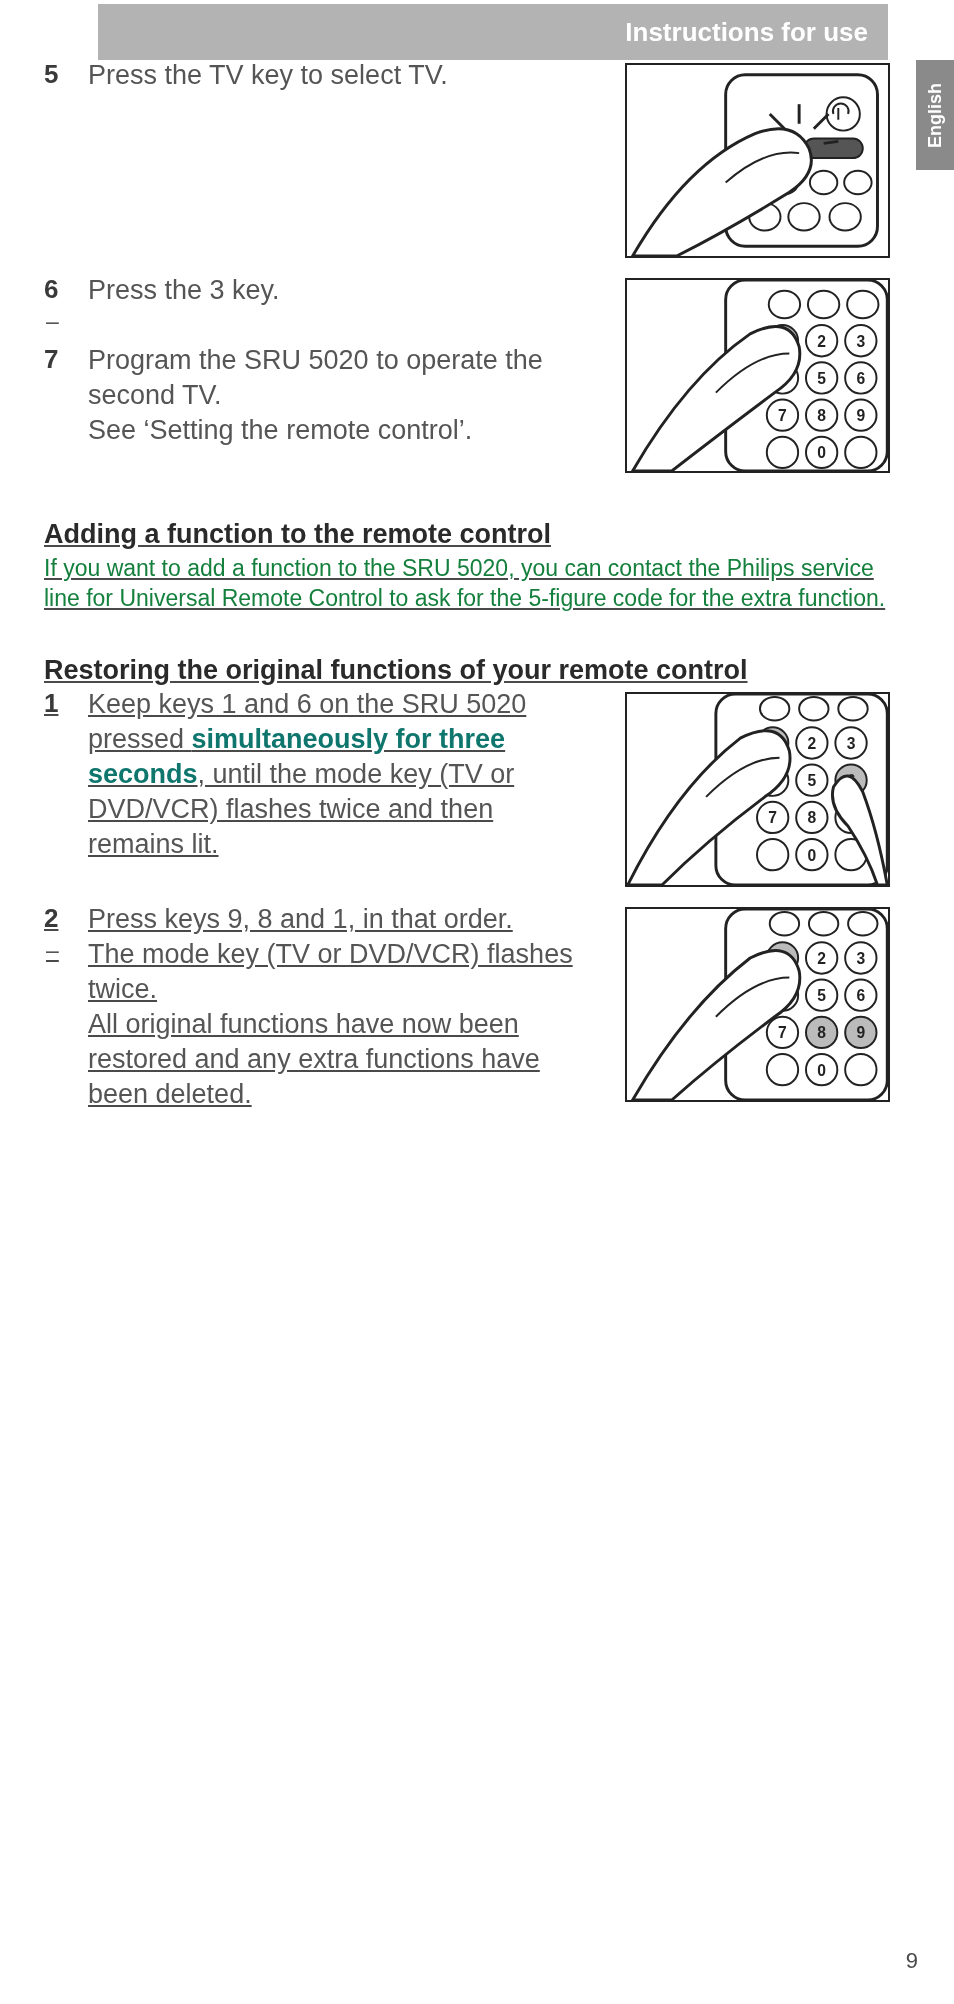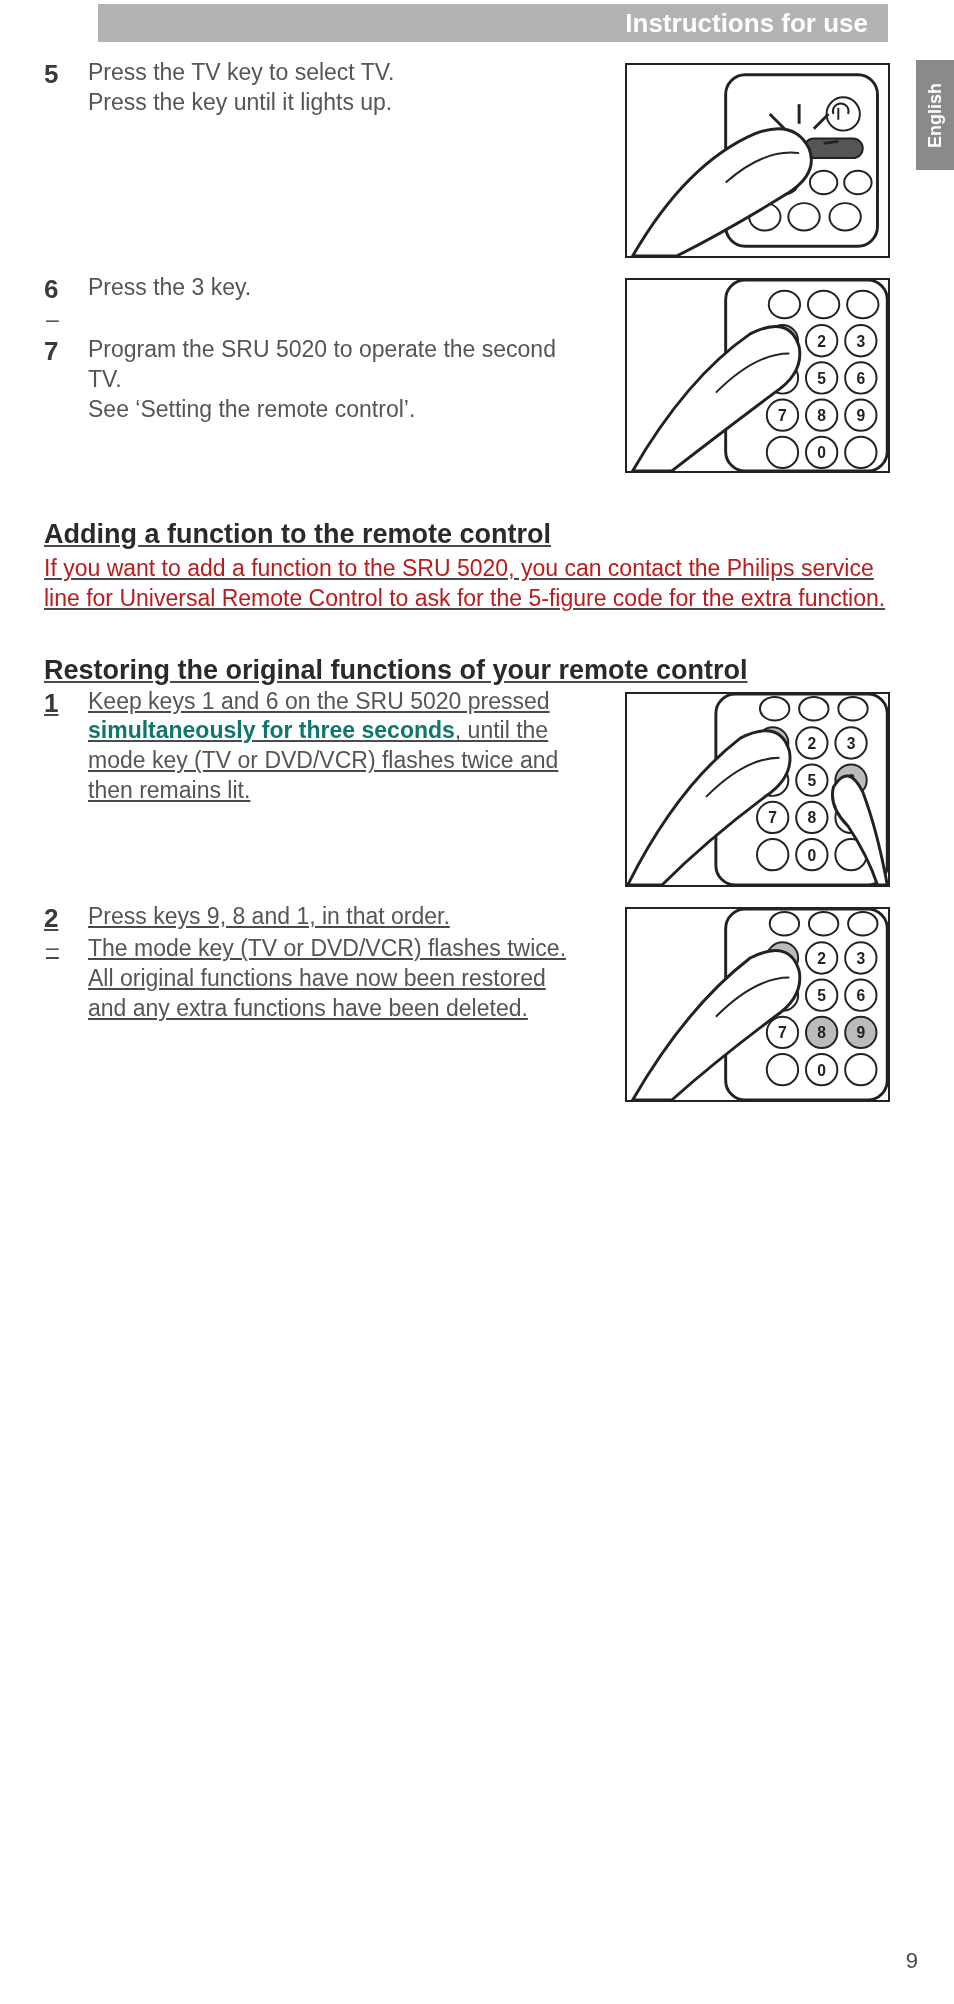--- a/index.html
+++ b/index.html
@@ -13,21 +13,21 @@
       height: 2004px;
       background: #fff;
       position: relative;
       color: #4a4a4a;
     }
     .header-bar {
       position: absolute;
       left: 98px;
       top: 4px;
       width: 790px;
-      height: 38px;
+      height: 56px;
       background: #b3b3b3;
       display: flex;
       align-items: center;
       justify-content: flex-end;
       padding-right: 20px;
     }
     .header-title {
       color: #fff;
       font-weight: bold;
       font-size: 26px;
@@ -63,21 +63,21 @@
     }
     .step-num {
       width: 44px;
       font-weight: bold;
       font-size: 26px;
       color: #3a3a3a;
       flex-shrink: 0;
       line-height: 1.25;
     }
     .step-text {
-      font-size: 23px;
+      font-size: 27px;
       color: #555;
       line-height: 1.3;
       flex: 1;
     }
     .step-text .bold-inline {
       color: #0f766e;
       font-weight: 600;
     }
     .illustration {
       width: 265px;
@@ -96,21 +96,21 @@
     }
     .section-heading {
       font-weight: bold;
       font-size: 27px;
       color: #2a2a2a;
       margin-top: 40px;
       line-height: 1.2;
     }
     .section-para {
       font-size: 23px;
-      color: #b91c1c;
+      color: #15803d;
       line-height: 1.3;
       margin-top: 4px;
     }
     .block {
       margin-bottom: 0;
       text-decoration: underline;
     }
     .dash {
       width: 44px;
       font-size: 23px;
@@ -151,21 +151,20 @@
 </div>
 
 <div class="content">
 
   <div class="group-5">
     <div class="text-col">
       <div class="step-row">
         <div class="step-num">5</div>
         <div class="step-text">
           <span>Press the TV key to select TV.</span><br>
-          <span>Press the key until it lights up.</span>
         </div>
       </div>
     </div>
     <div class="illustration ill-abs">
       <svg viewBox="0 0 265 195">
         <rect x="100" y="10" width="155" height="175" rx="20" fill="#fff" stroke="#222" stroke-width="3"></rect>
         <ellipse cx="220" cy="50" rx="17" ry="17" fill="#fff" stroke="#222" stroke-width="2"></ellipse>
         <path d="M 215 44 L 215 56 M 210 50 A 8 8 0 1 1 225 50" fill="none" stroke="#222" stroke-width="2"></path>
         <rect x="115" y="75" width="55" height="20" rx="10" fill="#555" stroke="#222" stroke-width="2"></rect>
         <rect x="180" y="75" width="60" height="20" rx="10" fill="#555" stroke="#222" stroke-width="2"></rect>

